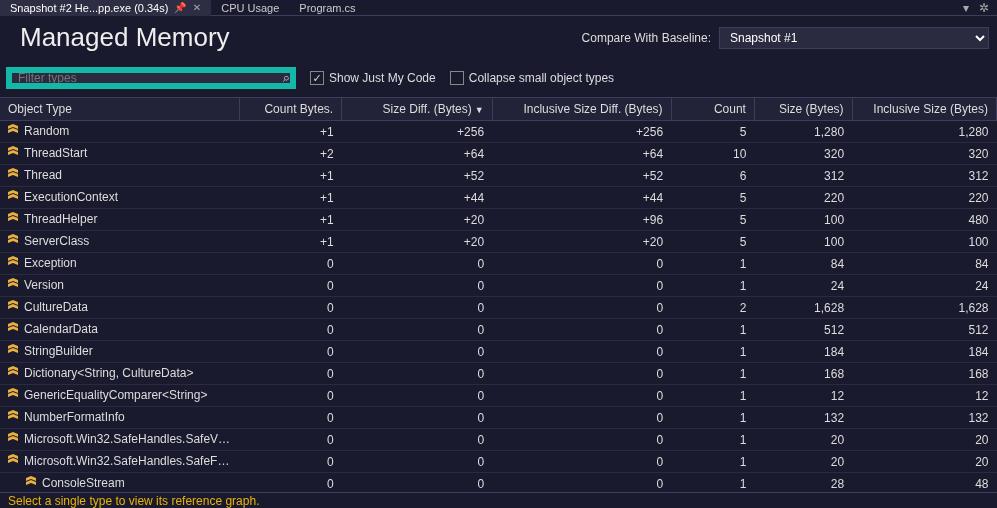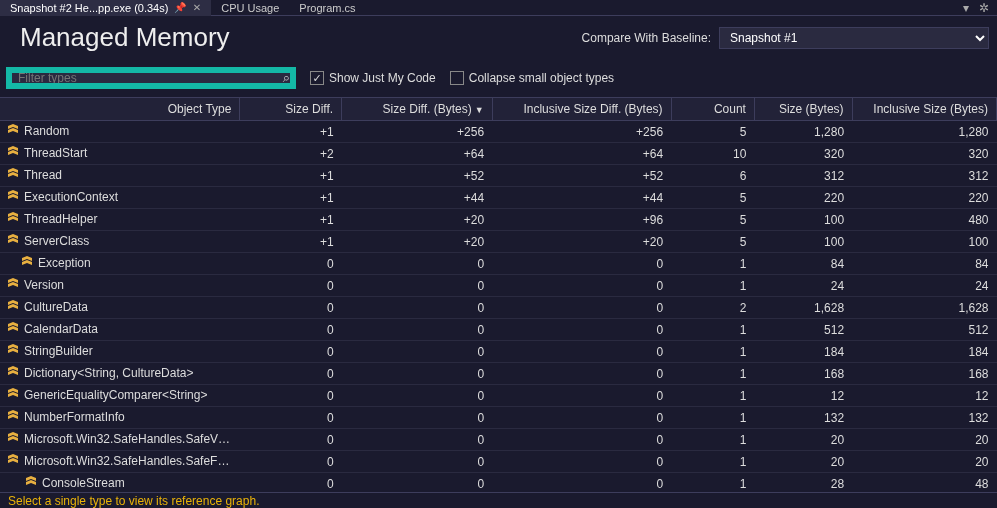--- a/index.html
+++ b/index.html
@@ -130,21 +130,21 @@
     padding: 4px 8px;
     border-right: 1px solid #3d3d5c;
     border-bottom: 1px solid #3d3d5c;
     background: #222238;
     position: sticky;
     top: 0;
     white-space: nowrap;
     overflow: hidden;
     text-overflow: ellipsis;
   }
-  thead th.left { text-align: right; margin-top: 16px; }
+  thead th.left { text-align: left; margin-top: 16px; }
   .sort-ind { font-size: 9px; margin-left:3px; }
   tbody td {
     padding: 2px 8px;
     border-bottom: 1px solid #2a2a40;
     text-align: right;
     color: #ddd;
     white-space: nowrap;
     overflow: hidden;
     text-overflow: ellipsis;
     height: 21px;
@@ -225,21 +225,21 @@
       <col style="width:100px">
       <col style="width:148px">
       <col style="width:176px">
       <col style="width:82px">
       <col style="width:96px">
       <col style="width:142px">
     </colgroup>
     <thead>
       <tr>
         <th class="left">Object Type</th>
-        <th>Size Diff.</th>
+        <th>Count Bytes.</th>
         <th><span>Size Diff. (Bytes)</span><span class="sort-ind">▼</span></th>
         <th>Inclusive Size Diff. (Bytes)</th>
         <th>Count</th>
         <th>Size (Bytes)</th>
         <th>Inclusive Size (Bytes)</th>
       </tr>
     </thead>
     <tbody id="rows">
         <tr>
           <td class="name" style="padding-left:6px"><span class="obj-icon"><svg width="14" height="14" viewBox="0 0 14 14">
@@ -307,21 +307,21 @@
                 <path d="M2 7 L7 5 L12 7 L12 10 L7 8 L2 10 Z" fill="#e8b040"></path>
               </svg></span>ServerClass</td>
           <td>+1</td>
           <td>+20</td>
           <td>+20</td>
           <td>5</td>
           <td>100</td>
           <td>100</td>
         </tr>
         <tr>
-          <td class="name" style="padding-left:20px"><span class="obj-icon"><svg width="14" height="14" viewBox="0 0 14 14">
+          <td class="name" style="padding-left:6px"><span class="obj-icon"><svg width="14" height="14" viewBox="0 0 14 14">
                 <path d="M2 3 L7 1 L12 3 L12 6 L7 4 L2 6 Z" fill="#e8b040"></path>
                 <path d="M2 7 L7 5 L12 7 L12 10 L7 8 L2 10 Z" fill="#e8b040"></path>
               </svg></span>Exception</td>
           <td>0</td>
           <td>0</td>
           <td>0</td>
           <td>1</td>
           <td>84</td>
           <td>84</td>
         </tr>

